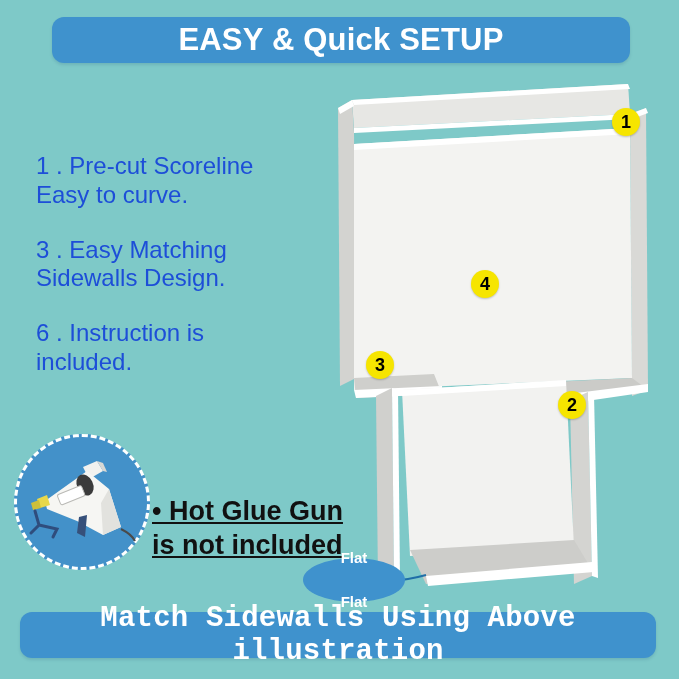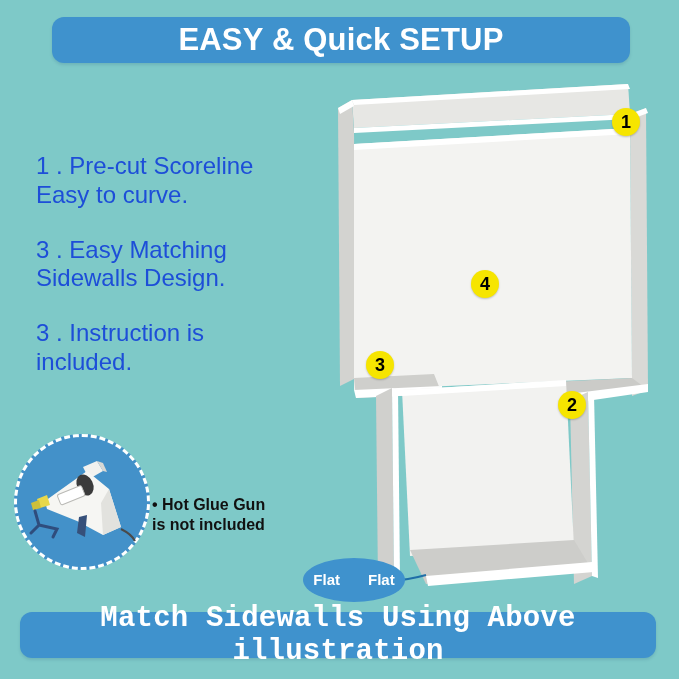--- a/index.html
+++ b/index.html
@@ -85,25 +85,26 @@
     left: 0;
     top: 0;
     width: 136px;
     height: 136px;
   }
   #glue-note {
     position: absolute;
     left: 152px;
     top: 495px;
     width: 200px;
-    font-size: 16px;
+    font-size: 27px;
     line-height: 1.25;
     color: #111111;
     font-weight: bold;
     white-space: pre-line;
+    text-decoration: underline;
   }
 
   
   #letter-wrap {
     position: absolute;
     left: 330px;
     top: 78px;
     width: 349px;
     height: 520px;
   }
@@ -136,21 +137,21 @@
     top: 558px;
     width: 102px;
     height: 44px;
     border-radius: 50%;
     background: #3f92cd;
     color: #ffffff;
     font-size: 15px;
     font-weight: bold;
     line-height: 1.1;
     display: flex;
-    flex-direction: row;
+    flex-direction: column;
     align-items: center;
     justify-content: center;
     text-align: center;
     gap: 28px;
   }
   #leader-line {
     position: absolute;
     left: 330px;
     top: 500px;
     width: 180px;
@@ -163,21 +164,21 @@
 
 <div id="stage">
 
   <div class="banner" id="banner-top">EASY &amp; Quick SETUP</div>
 
   <div id="features">
     <div class="feature">1 . Pre-cut Scoreline
 Easy to curve.</div>
     <div class="feature">3 . Easy Matching
 Sidewalls Design.</div>
-    <div class="feature">3 . Instruction is
+    <div class="feature">6 . Instruction is
 included.</div>
   </div>
 
   <div id="glue-circle">
     <svg id="glue-gun-art" viewBox="0 0 136 136">
 
       <path d="M104 92 C112 96 116 100 118 104" stroke="#4a4a4a" stroke-width="2" fill="none"></path>
 
       <path d="M66 30 L80 24 L86 34 L72 42 Z" fill="#f2f2ef"></path>
       <path d="M80 24 L86 26 L90 35 L86 34 Z" fill="#d8d8d4"></path>

